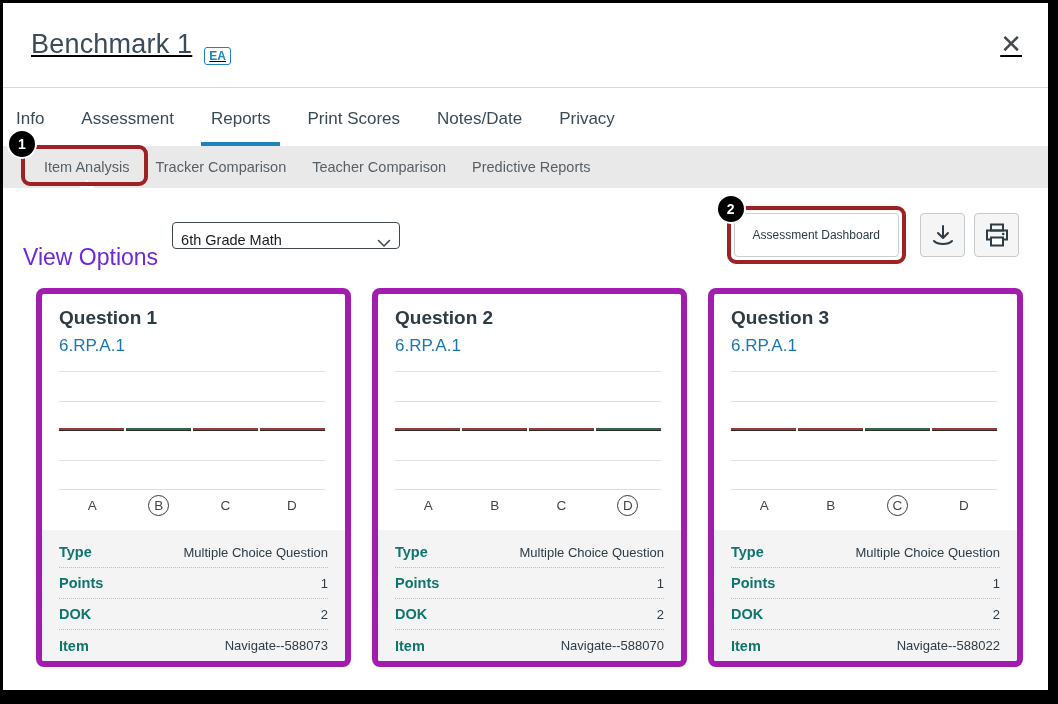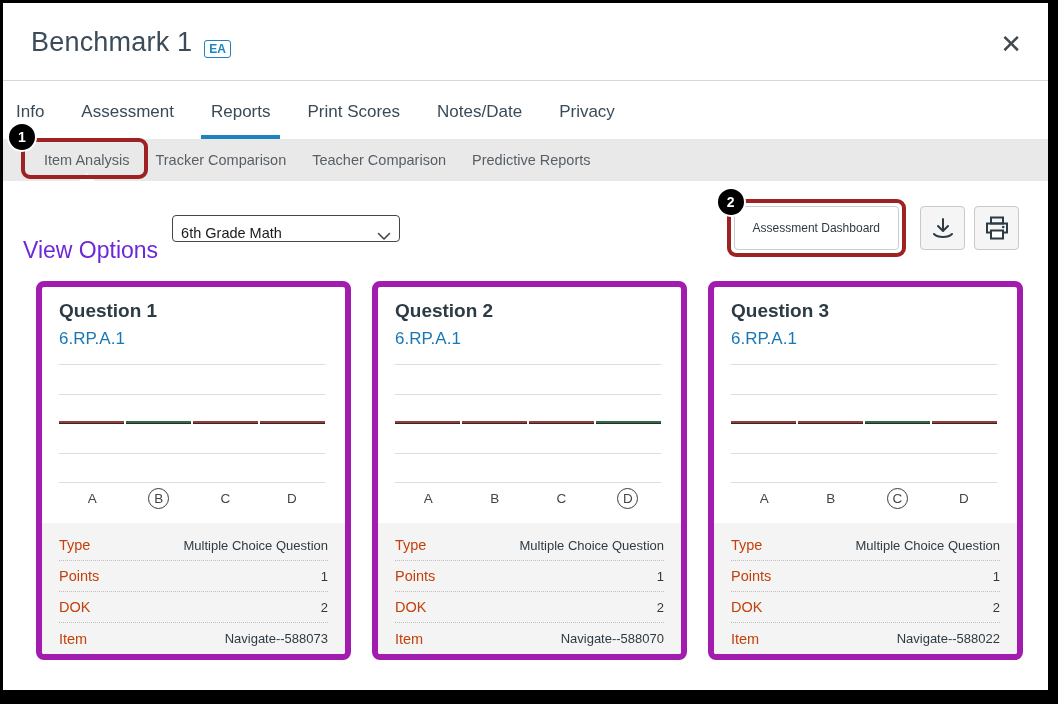--- a/index.html
+++ b/index.html
@@ -1,23 +1,23 @@
 <!DOCTYPE html>
 <html><head>
 <meta charset="utf-8">
 <style>
   * { margin:0; padding:0; box-sizing:border-box; }
   html,body { width:1058px; height:704px; }
   body { background:#000; font-family:"Liberation Sans","DejaVu Sans",sans-serif; position:relative; }
   .page { position:absolute; left:3px; top:3px; width:1045px; height:687px; background:#fff; overflow:hidden; }
 
   
-  .hdr { display:flex; align-items:flex-end; padding:20px 20px 0 28px; }
+  .hdr { display:flex; align-items:center; padding:20px 20px 0 28px;text-decoration:underline; }
   .hdr-title { font-size:27px; font-weight:400; color:#3B4B59; letter-spacing:.2px; }
-  .hdr-badge { margin:17px 0 0 12px; font-size:12px; font-weight:bold; color:#1F83C0; border:1px solid #1F83C0; border-radius:3px; padding:1px 4px; line-height:14px; }
+  .hdr-badge { margin:24px 0 0 12px; font-size:12px; font-weight:bold; color:#1F83C0; border:1px solid #1F83C0; border-radius:3px; padding:1px 4px; line-height:14px; }
   .hdr-spacer { flex:1; }
   .close-btn { font-size:26px; color:#44494d; line-height:28px; cursor:pointer; background:none; border:none; padding:0 6px; font-family:"DejaVu Sans",sans-serif; }
   .hdr-divider { border-bottom:1px solid #d8d8d8; margin-top:22px; }
 
   
   .tabs { display:flex; padding:21px 0 0 3px;align-items:center; }
   .tab { font-size:17px; color:#394B58; padding:0 10px 13px 10px; margin-right:17px; cursor:pointer; border-bottom:4px solid transparent; }
   .tab.active { border-bottom-color:#1F83C0; }
 
   
@@ -58,21 +58,21 @@
   .gridline { position:absolute; left:0; right:0; height:1px; background:#ddd; }
   .segbar { position:absolute; left:0; right:0; top:50%; margin-top:-2px; display:flex; gap:2px; }
   .seg { flex:1; height:3px; border-bottom:1.5px solid #2b2b2b; }
   .letters { display:flex; margin:0 20px 0 17px; height:33px; align-items:center; }
   .letter-cell { flex:1; display:flex; justify-content:center; }
   .letter { font-size:13.5px; color:#454545; width:21px; height:21px; display:flex; align-items:center; justify-content:center; border:1.5px solid transparent; border-radius:50%; }
   .letter.circled { border-color:#3a3a3a; }
   .card-details { background:#f4f4f4; flex:1; margin-top:9px; padding:7px 17px 0 17px; }
   .drow { display:flex; justify-content:space-between; align-items:center; height:31px; border-bottom:1px dotted #bdbdbd; }
   .drow:last-child { border-bottom:none; }
-  .dlabel { font-size:14.5px; font-weight:normal; color:#c2410c; }
+  .dlabel { font-size:14.5px; font-weight:bold; color:#0f766e; }
   .dvalue { font-size:13px; color:#2D3B45; }
 
   svg.glyph { display:block; }
 </style>
 </head>
 <body>
 
 <div class="page">
 
   <div class="hdr">

